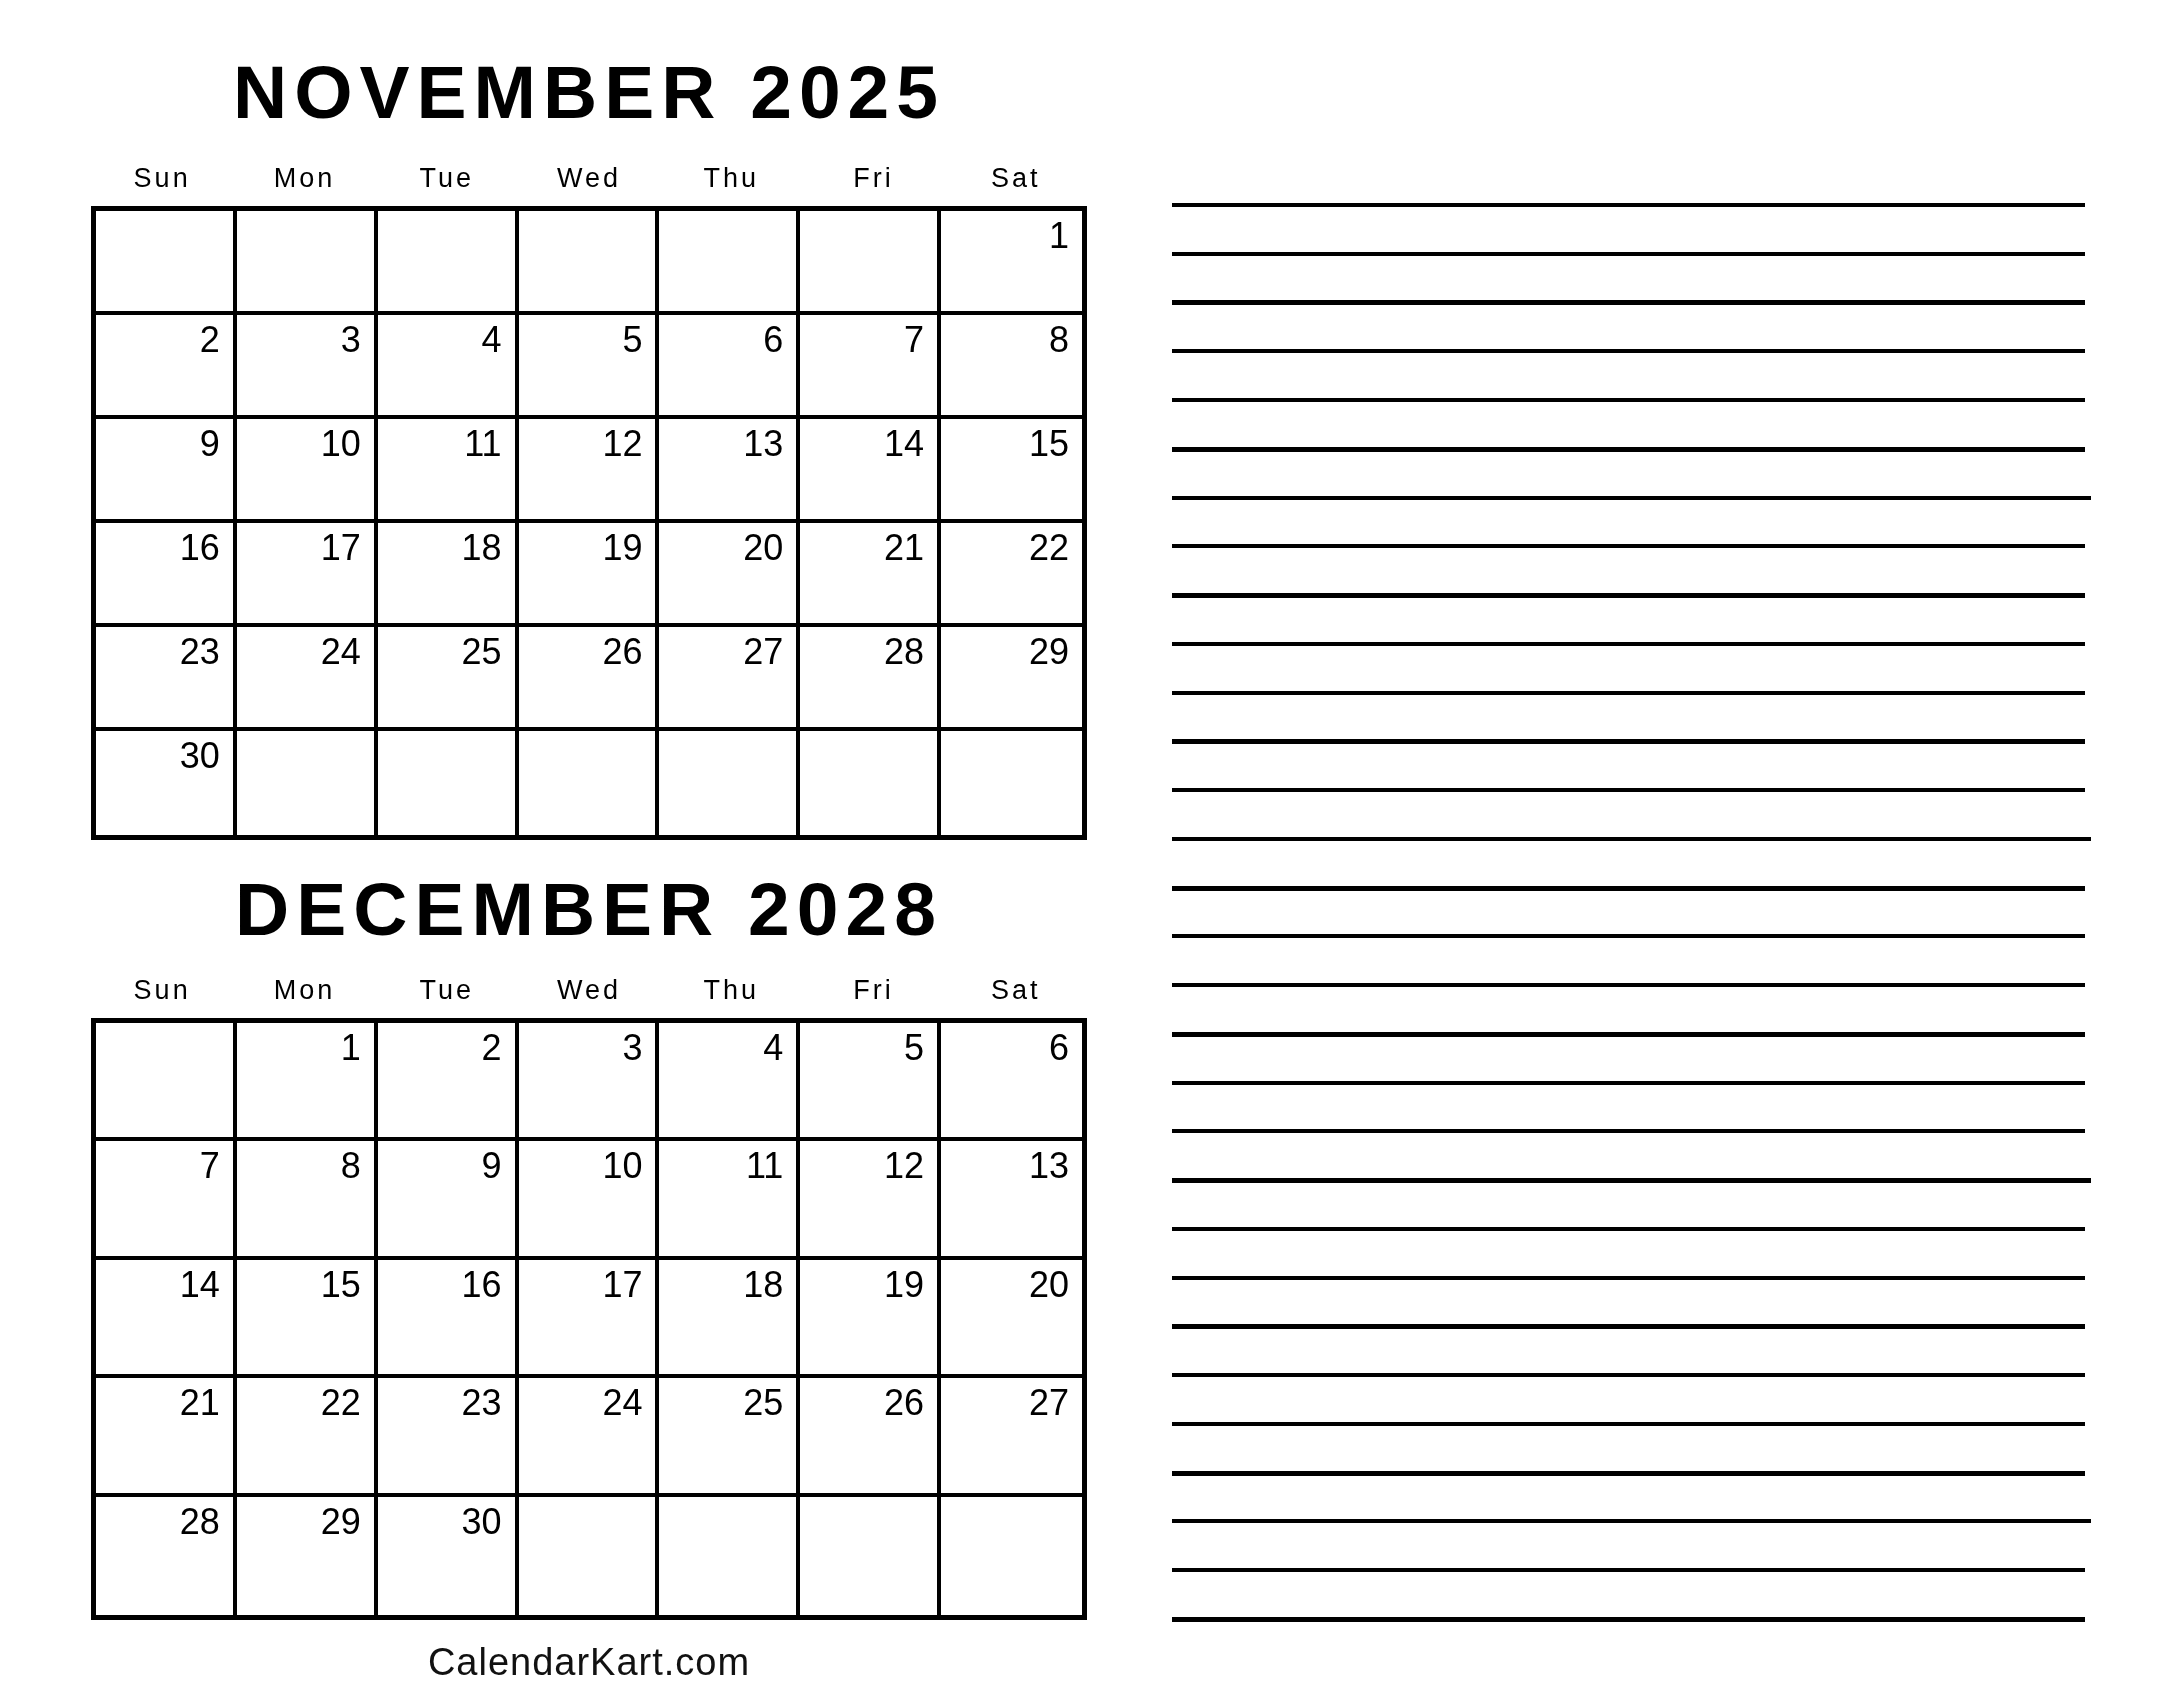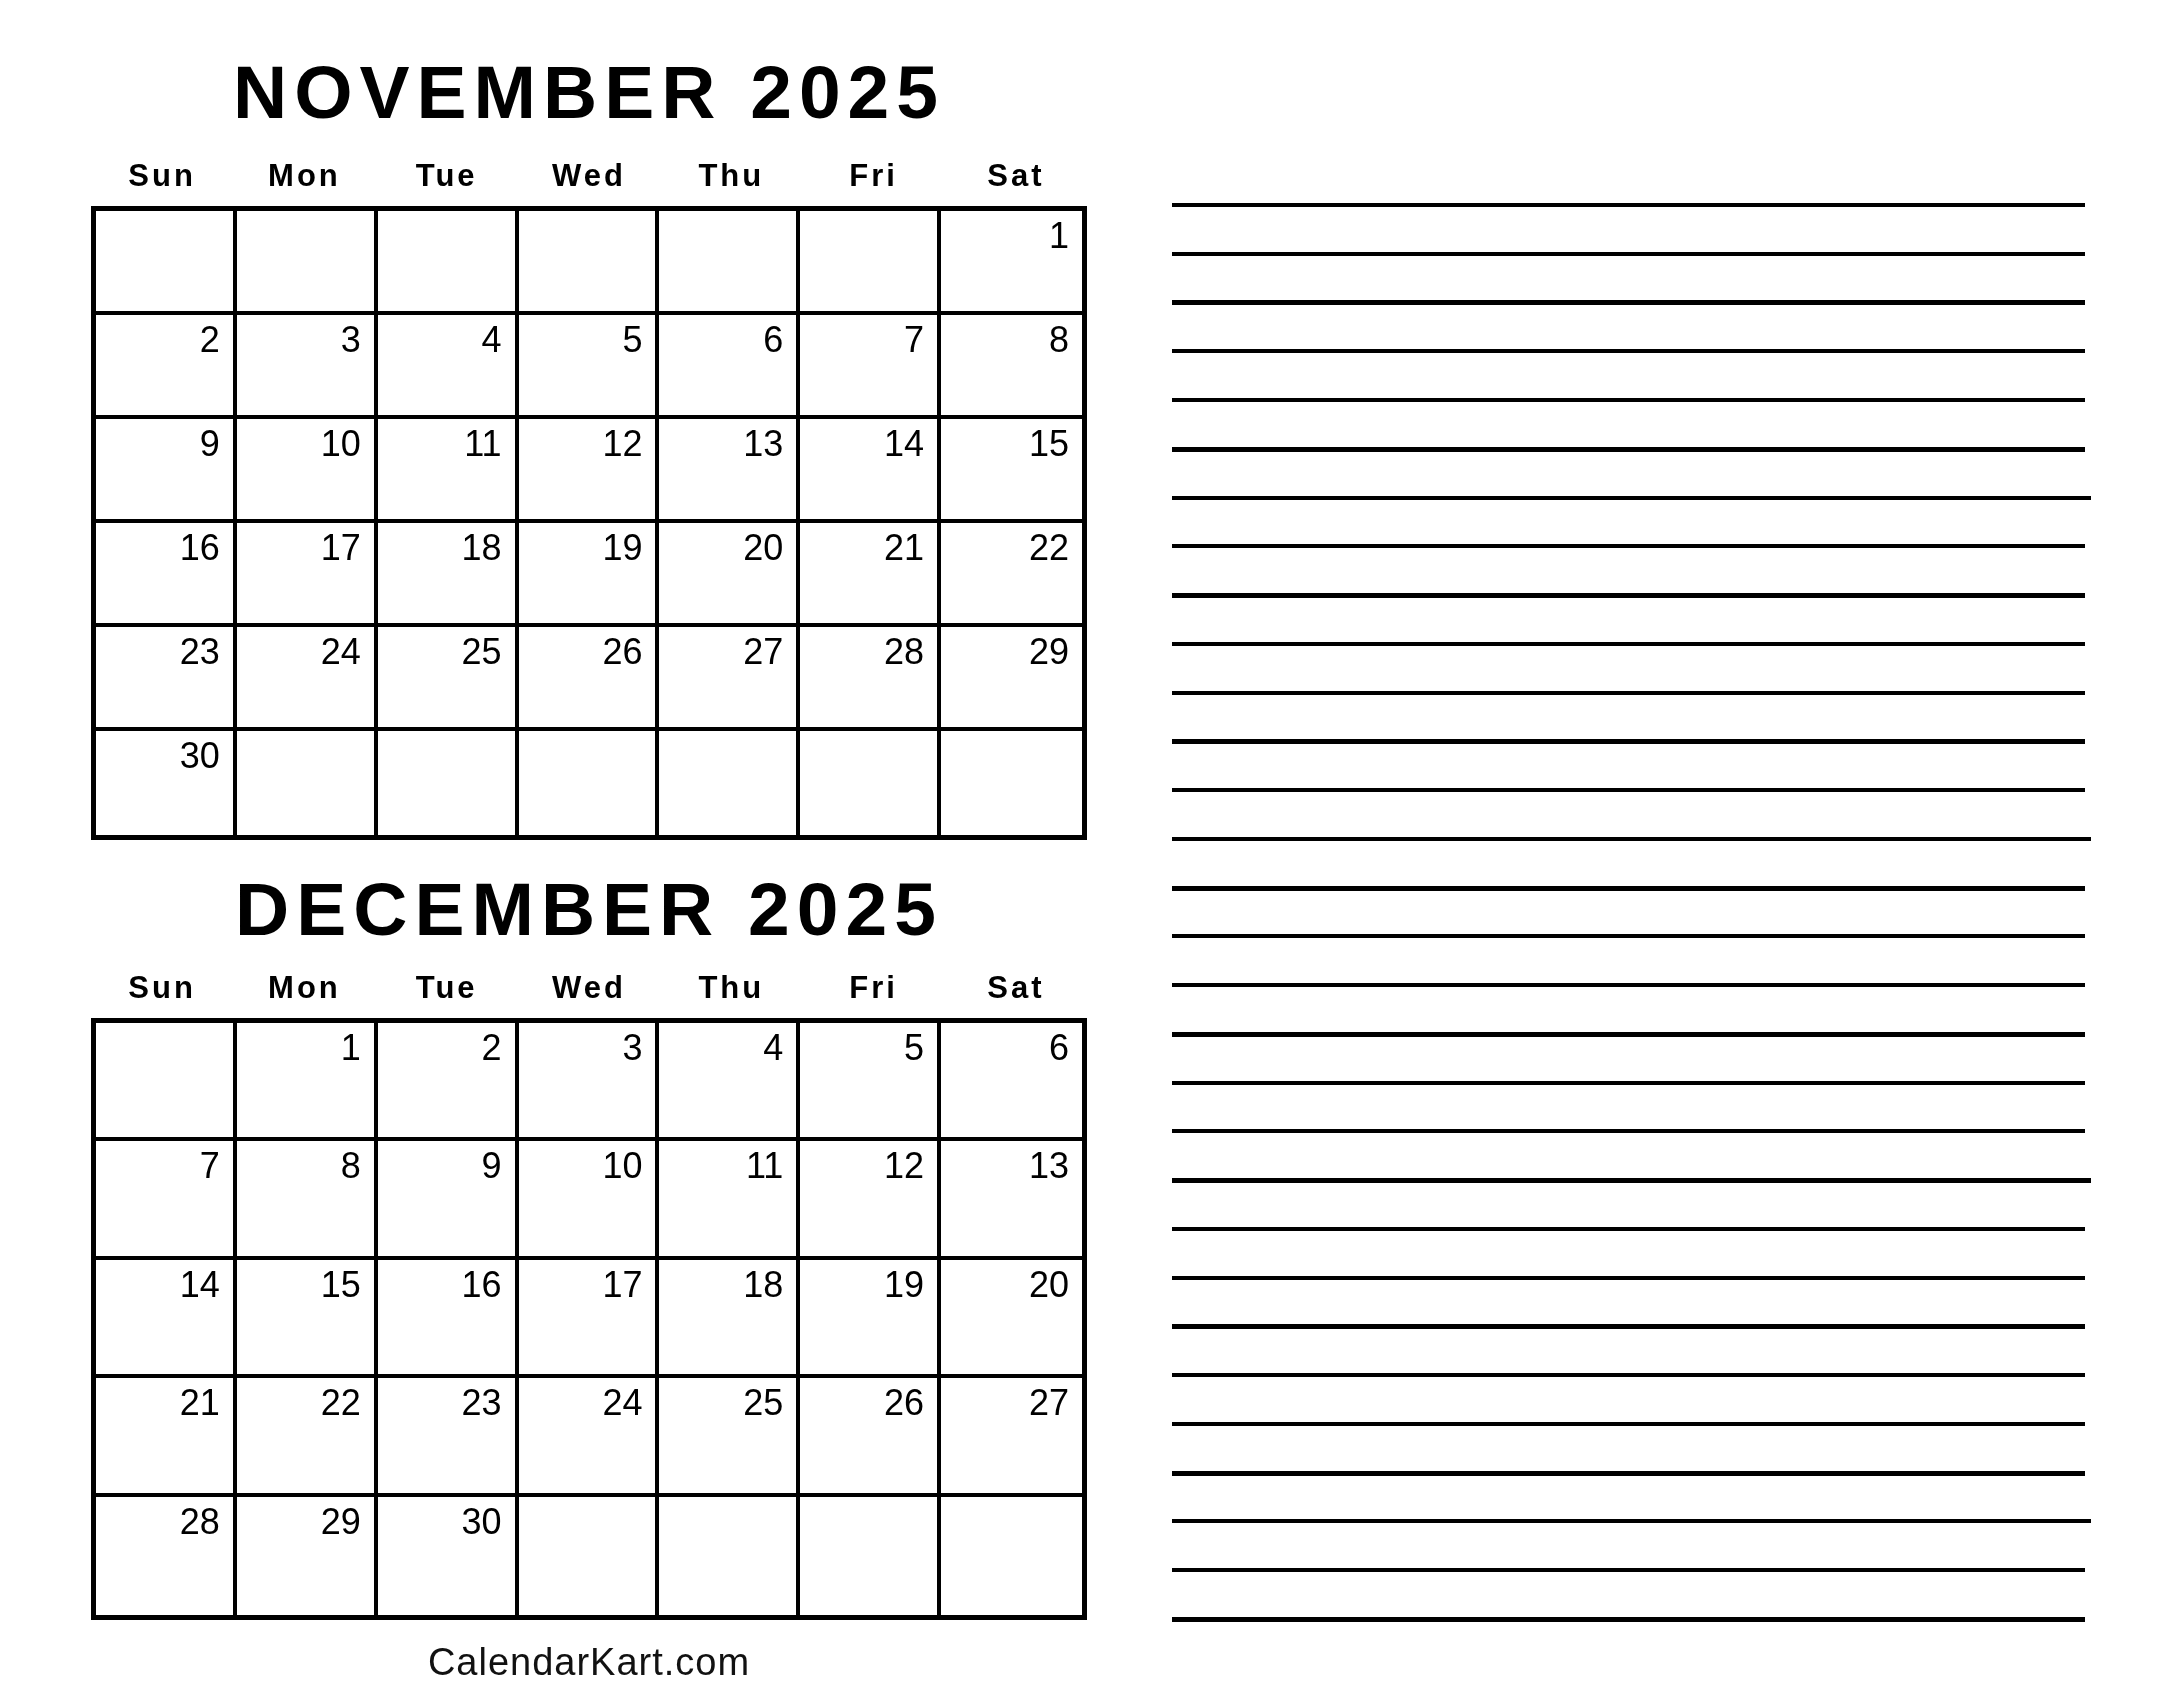--- a/index.html
+++ b/index.html
@@ -24,21 +24,21 @@
   #dec-title{top:872px;}
   
   .weekdays{
     position:absolute;left:91px;width:996px;height:44px;
     display:grid;grid-template-columns:repeat(7,1fr);
   }
   #nov-weekdays{top:152px;}
   #dec-weekdays{top:964px;}
   .weekday{
     display:flex;align-items:flex-end;justify-content:center;
-    font-size:31px;font-weight:bold;letter-spacing:3px;
+    font-size:27px;font-weight:normal;letter-spacing:3px;
     padding-bottom:2px;
   }
   
   .grid{
     position:absolute;left:91px;width:996px;
     box-sizing:border-box;
     border:5px solid #000;
     display:grid;grid-template-columns:repeat(7,1fr);
     background:#ffffff;
   }
@@ -214,21 +214,21 @@
         <span class="daynum"></span>
       </div>
       <div class="cell">
         <span class="daynum"></span>
       </div>
       <div class="cell">
         <span class="daynum"></span>
       </div>
     </div>
 
-  <div class="cal-title" id="dec-title">DECEMBER 2025</div>
+  <div class="cal-title" id="dec-title">DECEMBER 2028</div>
 
   <div class="weekdays" id="dec-weekdays">
       <div class="weekday">Sun</div>
       <div class="weekday">Mon</div>
       <div class="weekday">Tue</div>
       <div class="weekday">Wed</div>
       <div class="weekday">Thu</div>
       <div class="weekday">Fri</div>
       <div class="weekday">Sat</div>
     </div>

